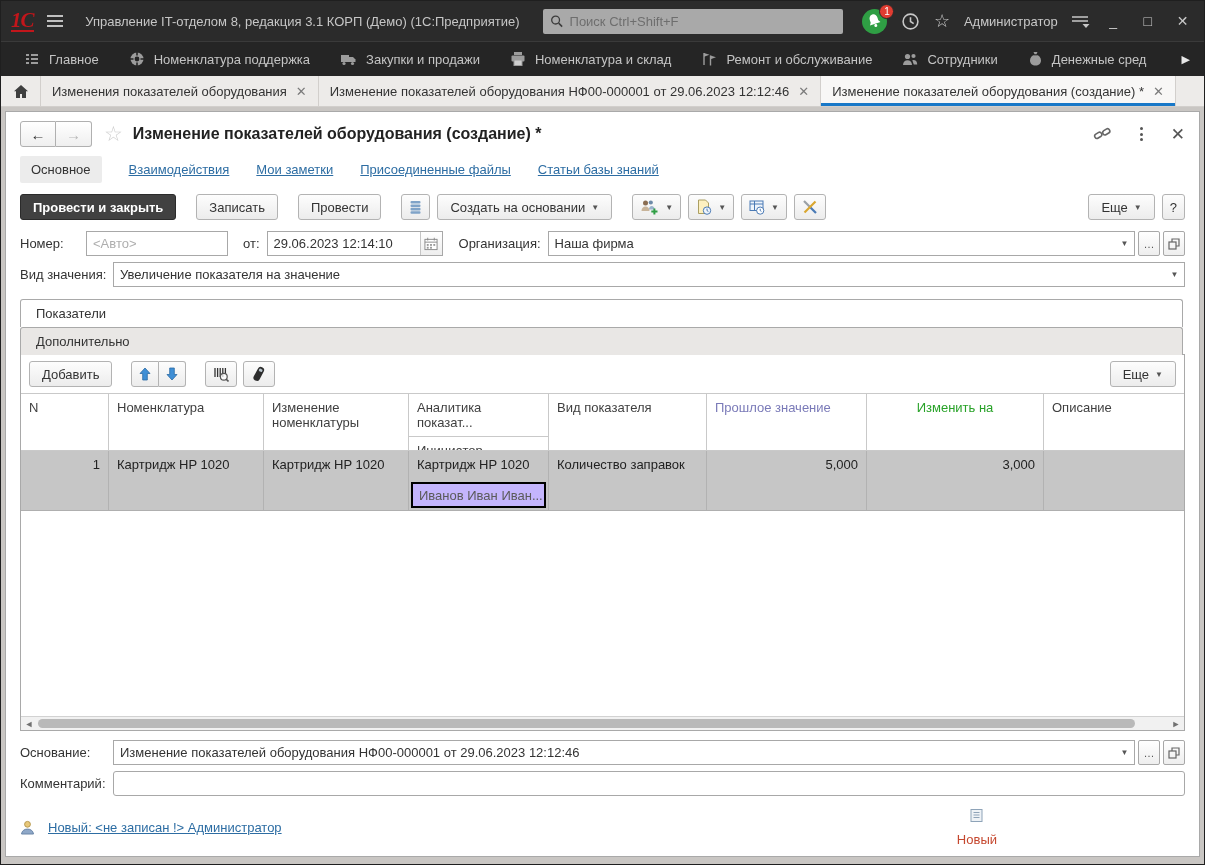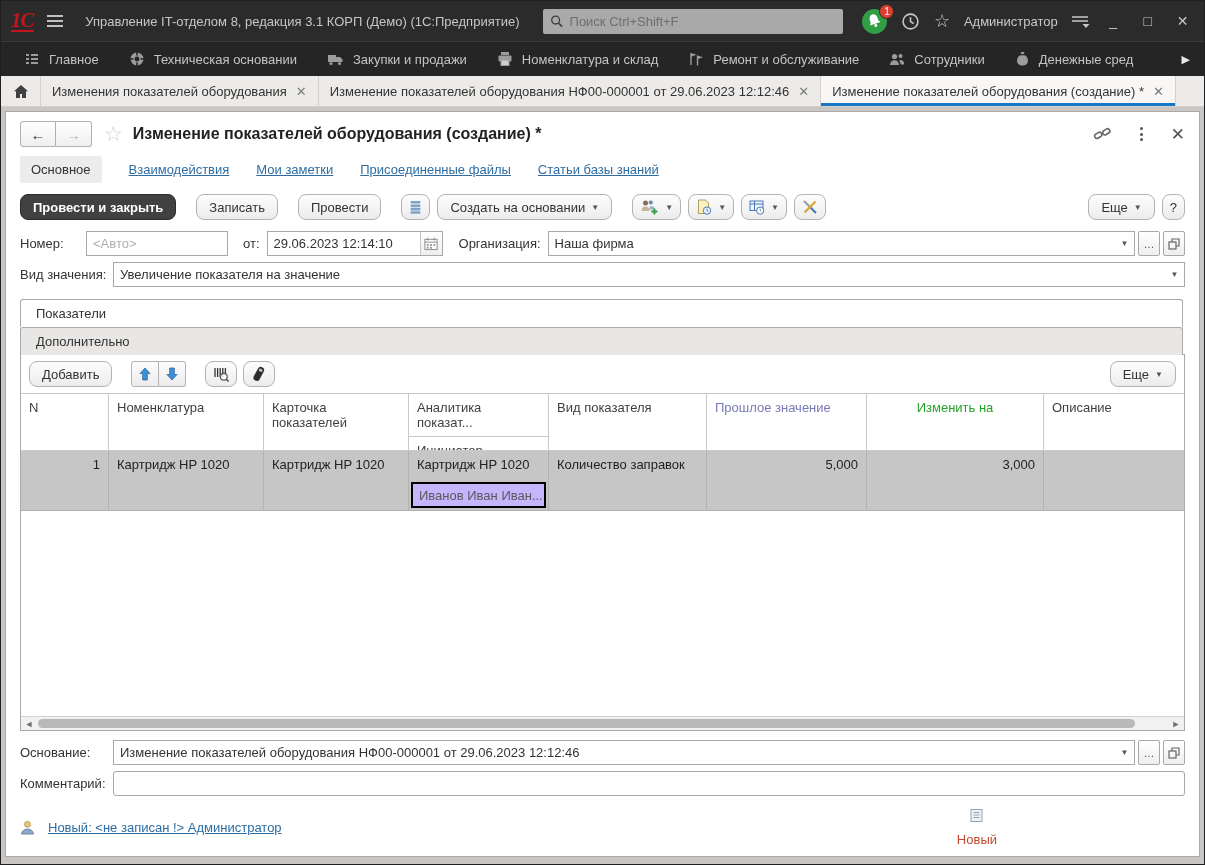--- a/index.html
+++ b/index.html
@@ -48,21 +48,21 @@
   .fh-ic { color:#555; margin-left:28px; display:flex; align-items:center; }
   .kebab { display:inline-flex; flex-direction:column; gap:2.5px; }
   .kebab i { width:3px; height:3px; background:#555; border-radius:50%; }
   .fh-close { font-size:17px; color:#555; }
 
   .nav-links { display:flex; align-items:center; gap:27px; padding:5px 14px 9px; font-size:13px; }
   .nav-pill { background:#ececec; padding:6px 11px; color:#333; border-radius:2px; }
   .nav-link { color:#2d6da3; text-decoration:underline; }
 
   .toolbar { display:flex; align-items:center; padding:2px 14px 8px; gap:7px; }
-  .btn { height:26px; padding:0 12px; background:linear-gradient(#fdfdfd,#ececec); border:1px solid #b3b3b3; border-radius:8px; font-size:13px; color:#333; display:inline-flex; align-items:center; gap:6px; white-space:nowrap; }
+  .btn { height:26px; padding:0 12px; background:linear-gradient(#fdfdfd,#ececec); border:1px solid #b3b3b3; border-radius:3px; font-size:13px; color:#333; display:inline-flex; align-items:center; gap:6px; white-space:nowrap; }
   .btn.primary { background:#414141; border-color:#2b2b2b; color:#fff; font-weight:700; }
   .caret { font-size:8px; color:#555; }
   .icon-btn { padding:0 7px; }
   .gap-l { margin-left:13px; }
   .t-right { margin-left:auto; display:flex; gap:7px; }
 
   .fieldrow { display:flex; align-items:center; padding:3px 14px; font-size:13px; color:#333; }
   .lbl { flex:none; }
   .field { border:1px solid #a8a8a8; height:25px; display:flex; align-items:center; background:#fff; }
   .field input { border:none; outline:none; font-size:13px; color:#333; padding:0 6px; width:100%; font-family:inherit; background:transparent; }
@@ -165,21 +165,21 @@
           <path d="M2 3h3v2H2zM7 3h7v2H7zM2 7h3v2H2zM7 7h7v2H7zM2 11h3v2H2zM7 11h7v2H7z"></path>
         </svg>
       <span>Главное</span>
     </div>
     <div class="menu-item">
       <svg width="16" height="16" viewBox="0 0 16 16">
           <circle cx="8" cy="8" r="6.5" fill="#9c9c9c"></circle>
           <circle cx="8" cy="8" r="2.4" fill="#252525"></circle>
           <path d="M8 1v3.5M8 11.5V15M1 8h3.5M11.5 8H15" stroke="#252525" stroke-width="1.6"></path>
         </svg>
-      <span>Техническая основании</span>
+      <span>Номенклатура поддержка</span>
     </div>
     <div class="menu-item">
       <svg width="17" height="15" viewBox="0 0 17 15" fill="#9c9c9c">
           <path d="M1 3h8v7H1z"></path>
           <path d="M9 5h4l2.5 2.5V10H9z"></path>
           <circle cx="4" cy="11.5" r="1.6"></circle>
           <circle cx="12.5" cy="11.5" r="1.6"></circle>
         </svg>
       <span>Закупки и продажи</span>
     </div>
@@ -418,21 +418,21 @@
               <span>Еще</span>
               <span class="caret">▼</span>
             </span>
           </span>
         </div>
 
         <div class="grid">
           <div class="thead">
             <span class="th c0">N</span>
             <span class="th c1">Номенклатура</span>
-            <span class="th c2">Карточка показателей</span>
+            <span class="th c2">Изменение номенклатуры</span>
             <span class="th c3 split">
               <div>Аналитика показат...</div>
               <div>Инициатор измене...</div>
             </span>
             <span class="th c4">Вид показателя</span>
             <span class="th c5 hdr-prev">Прошлое значение</span>
             <span class="th c6 hdr-change">Изменить на</span>
             <span class="th c7" style="border-right:none">Описание</span>
           </div>
 

